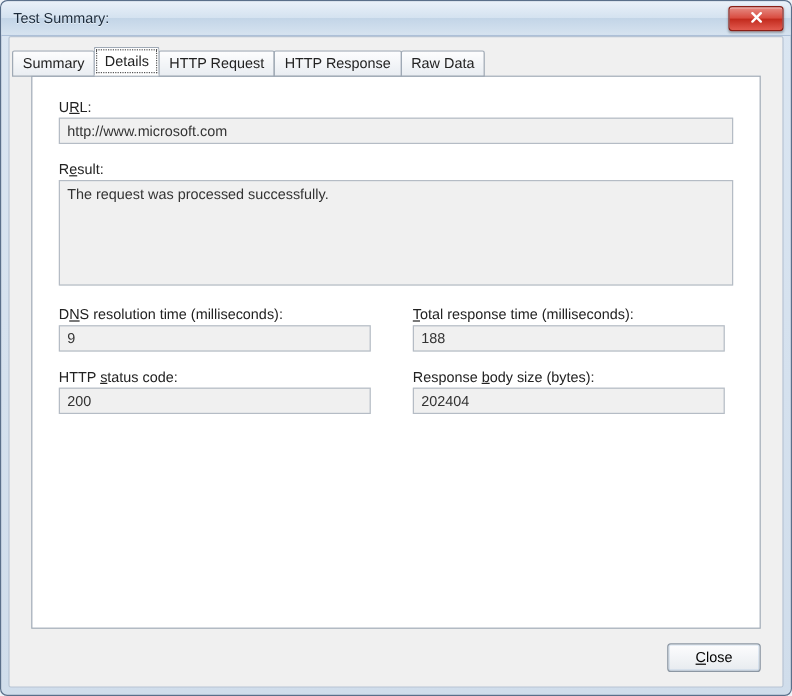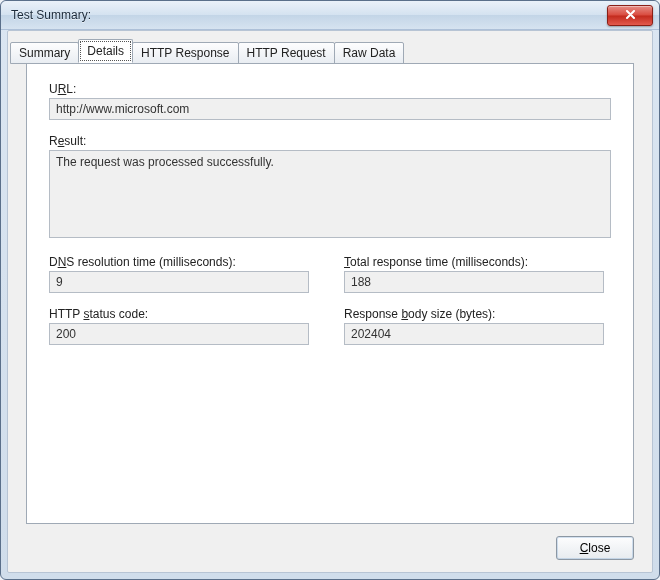--- a/index.html
+++ b/index.html
@@ -164,24 +164,24 @@
   <div class="client">
 
     <div class="tabstrip">
       <div class="tab">
           <span>Summary</span>
         </div>
       <div class="tab active">
           <span>Details</span>
         </div>
       <div class="tab">
+          <span>HTTP Request</span>
+        </div>
+      <div class="tab">
           <span>HTTP Response</span>
-        </div>
-      <div class="tab">
-          <span>HTTP Request</span>
         </div>
       <div class="tab">
           <span>Raw Data</span>
         </div>
     </div>
 
     <div class="tabpanel">
 
       <div class="section">
         <label class="field-label"><span>U</span><span class="ul">R</span><span>L:</span></label>

